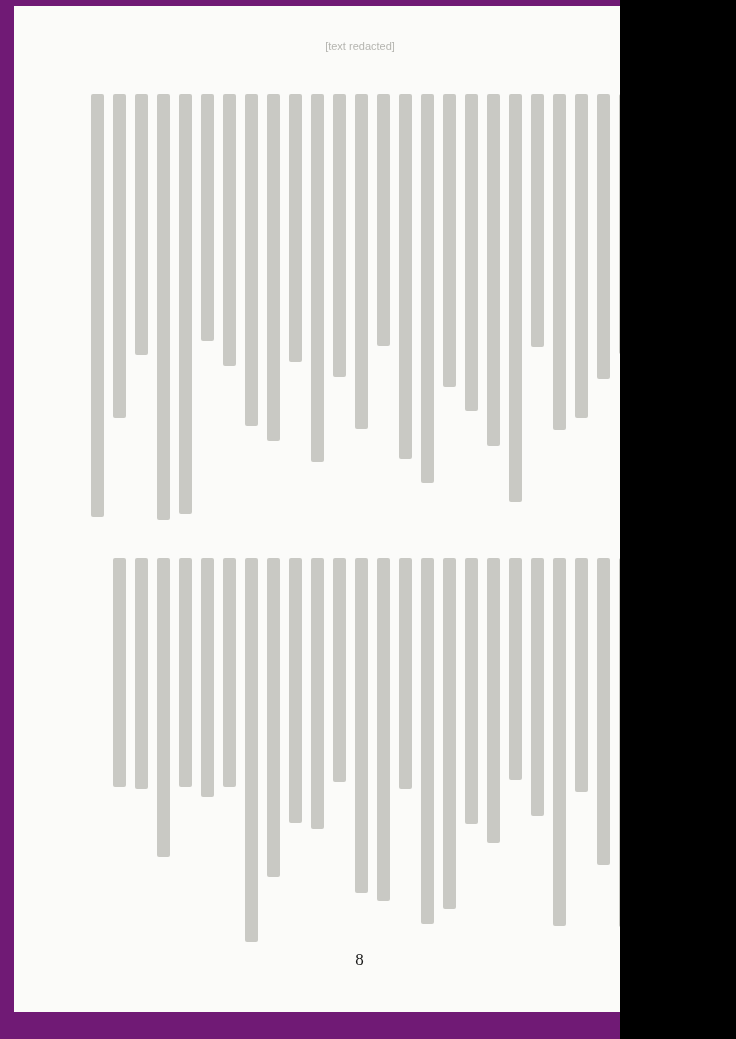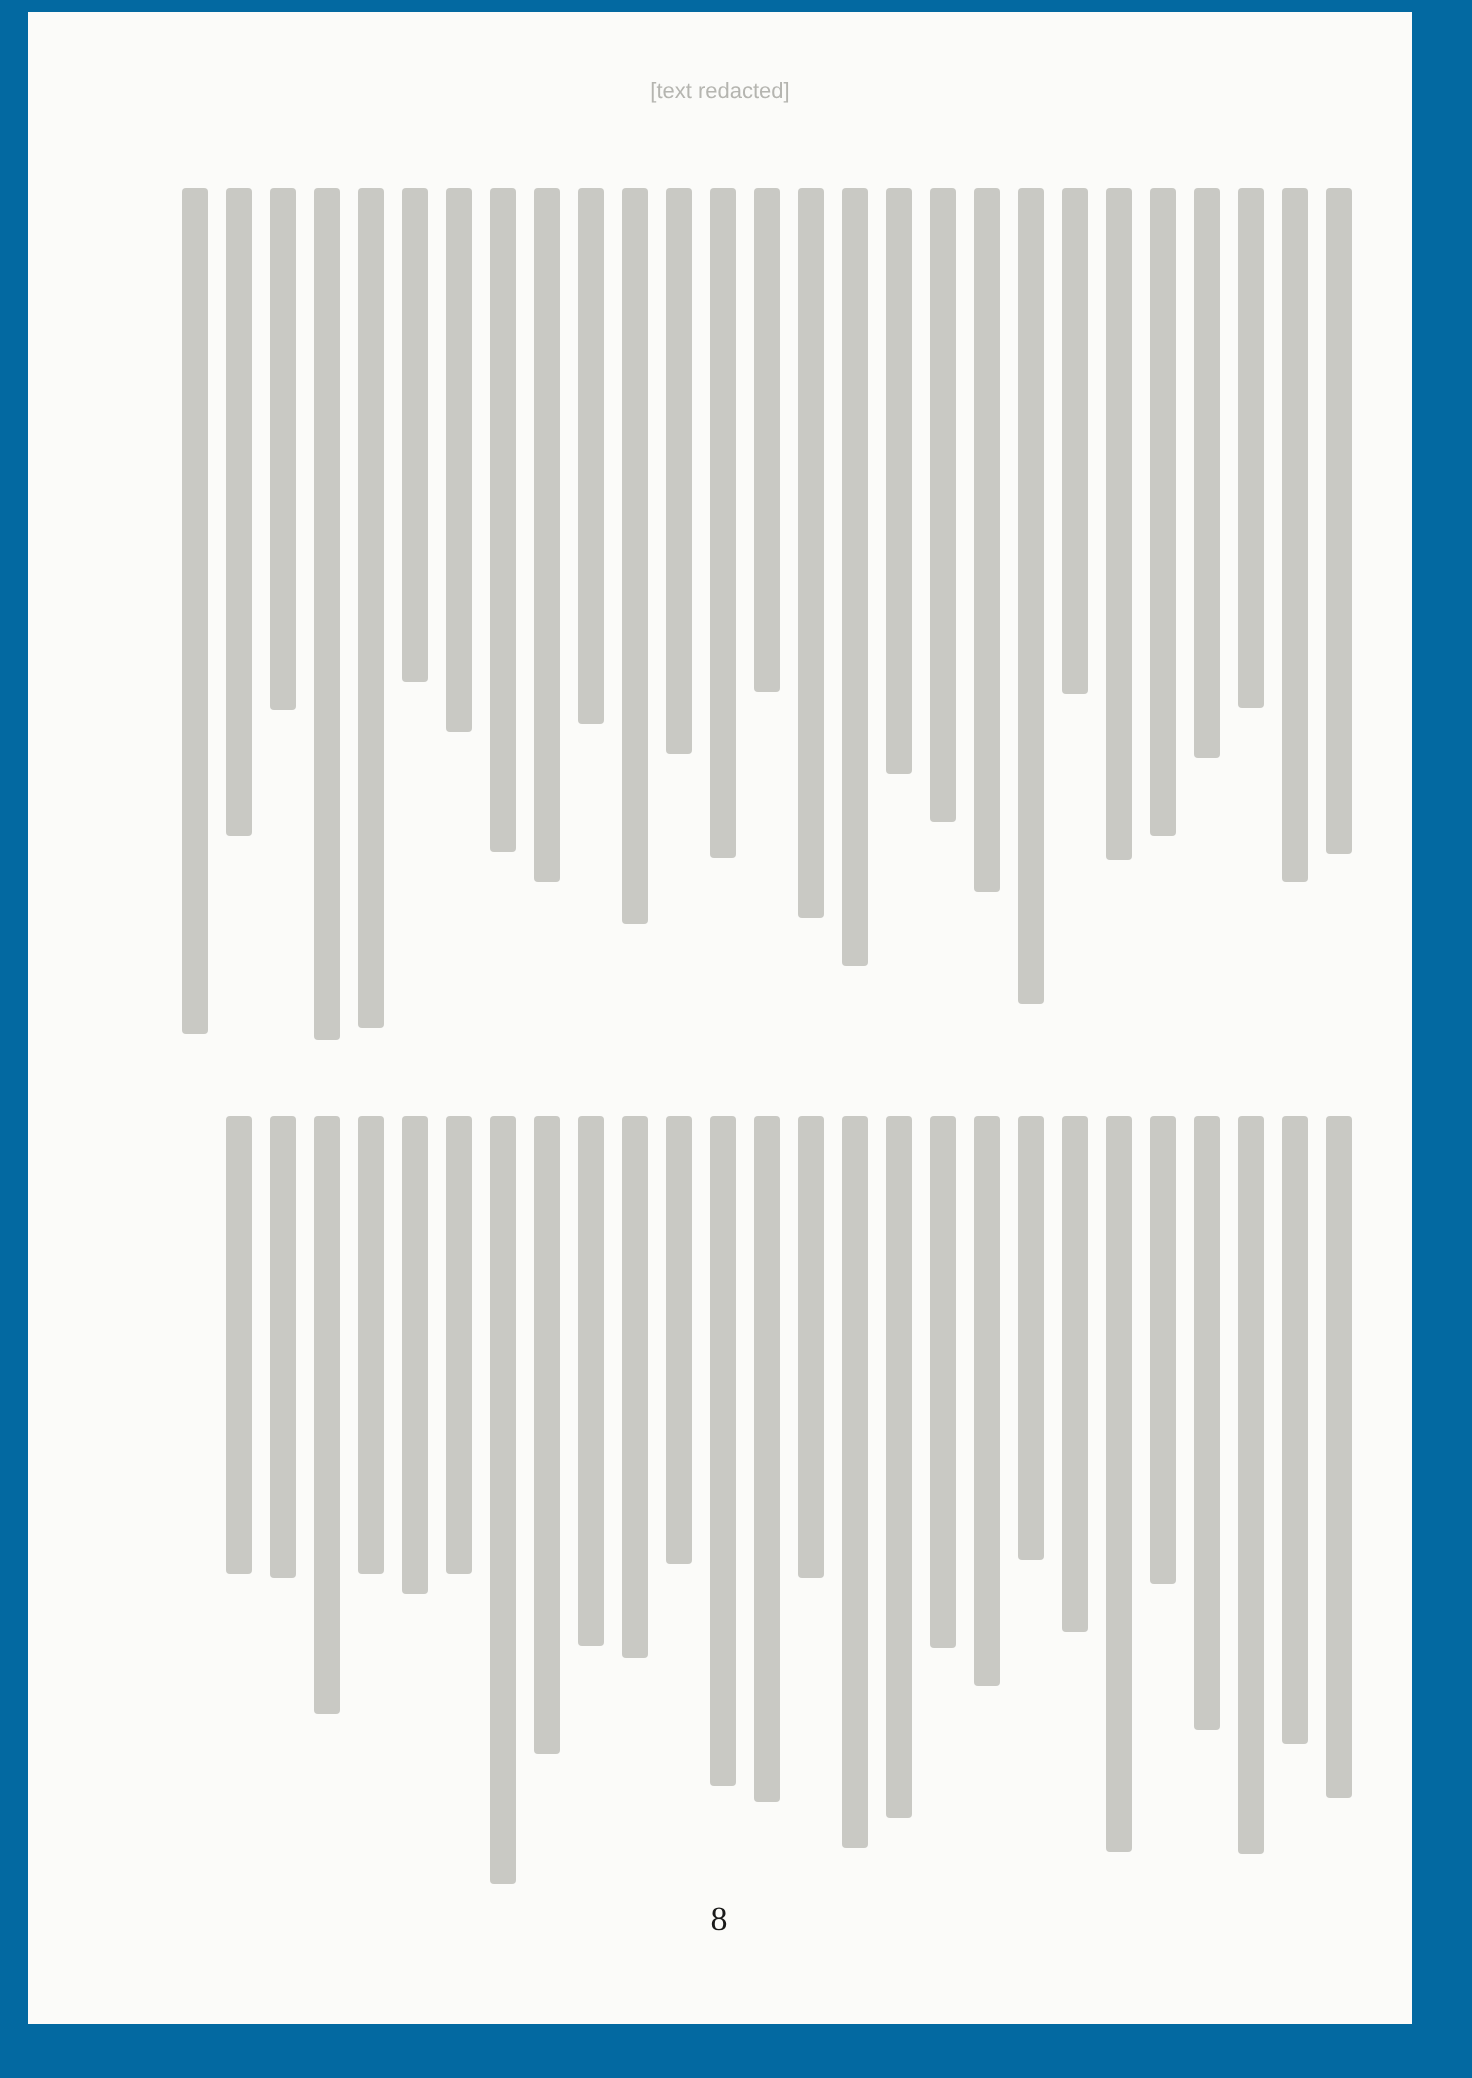--- a/index.html
+++ b/index.html
@@ -3,23 +3,23 @@
 <meta charset="utf-8">
 <style>
   html, body {
     margin: 0;
     padding: 0;
     background: #000000;
     font-family: "Liberation Serif", "DejaVu Serif", serif;
   }
   .canvas {
     position: relative;
-    width: 736px;
+    width: 620px;
     height: 1039px;
-    background: #0369a1;
+    background: #701a75;
     overflow: hidden;
   }
   .page {
     position: absolute;
     left: 14px;
     top: 6px;
     width: 692px;
     height: 1006px;
     background: #fbfbf9;
   }

